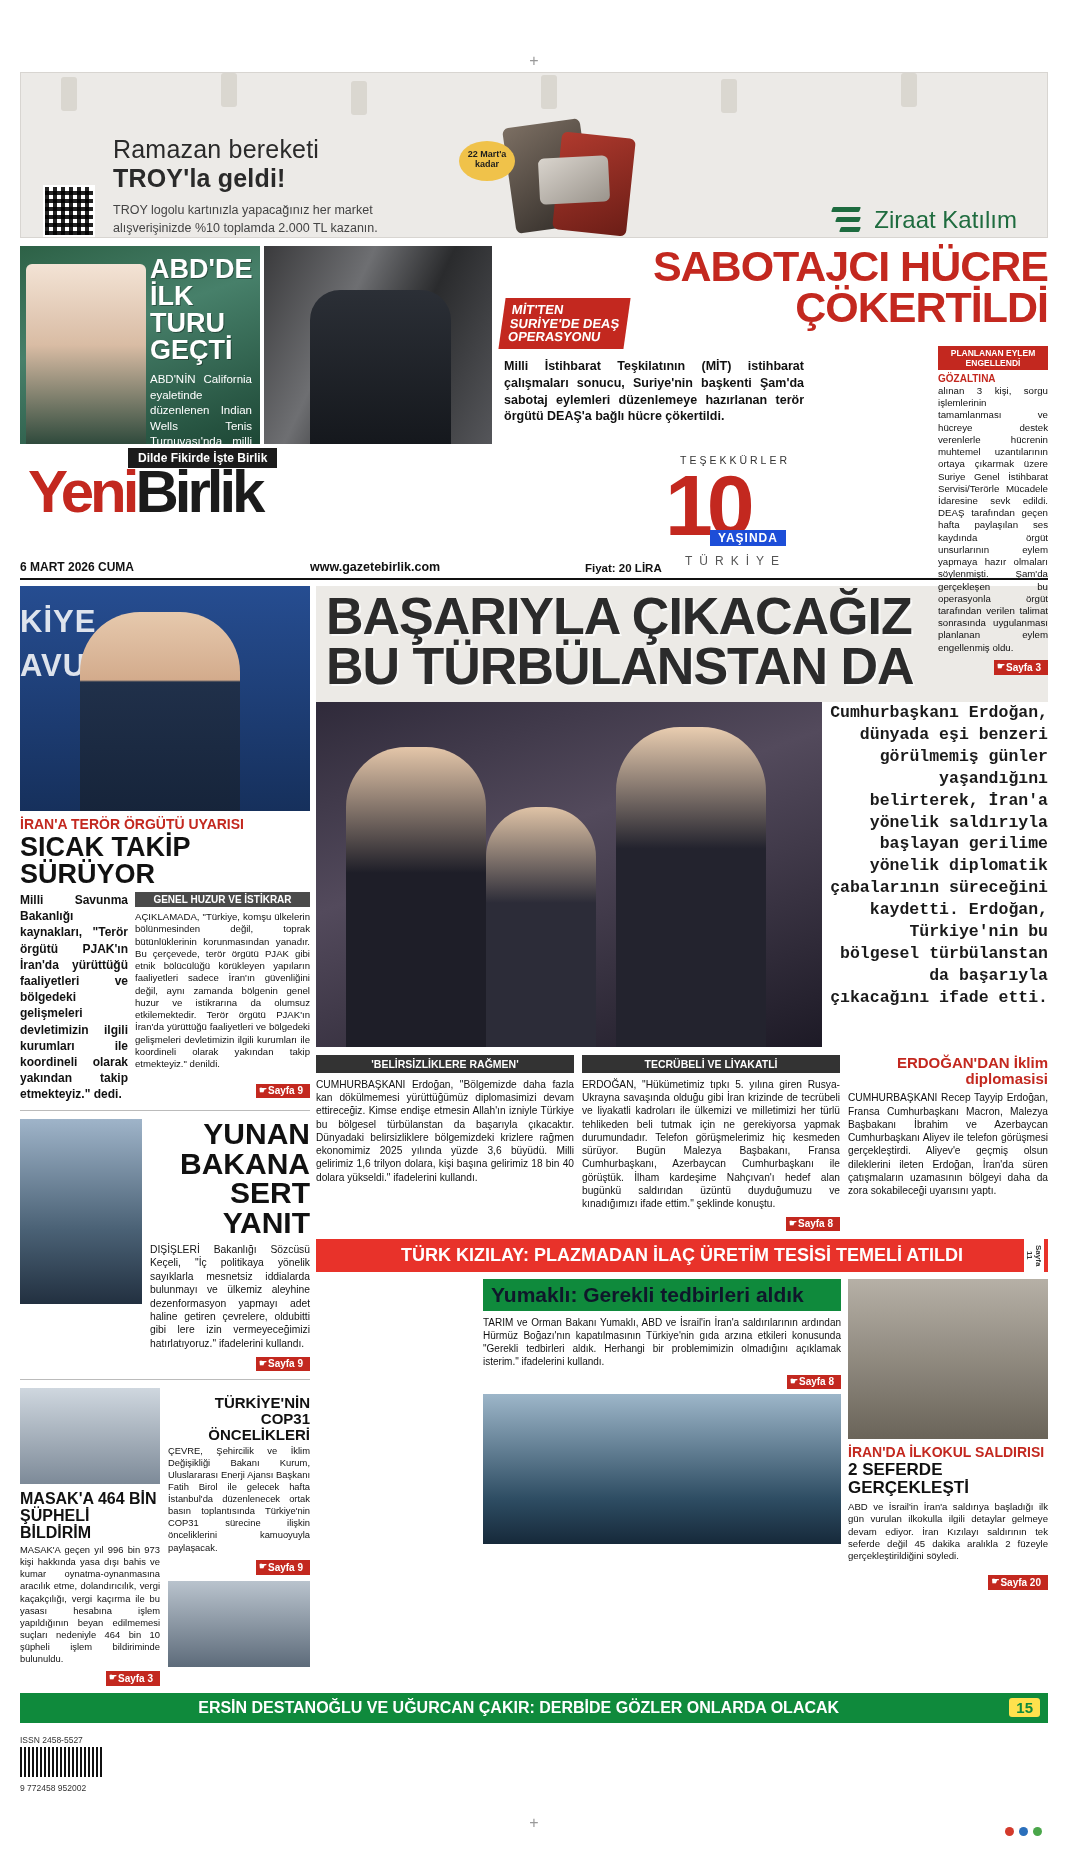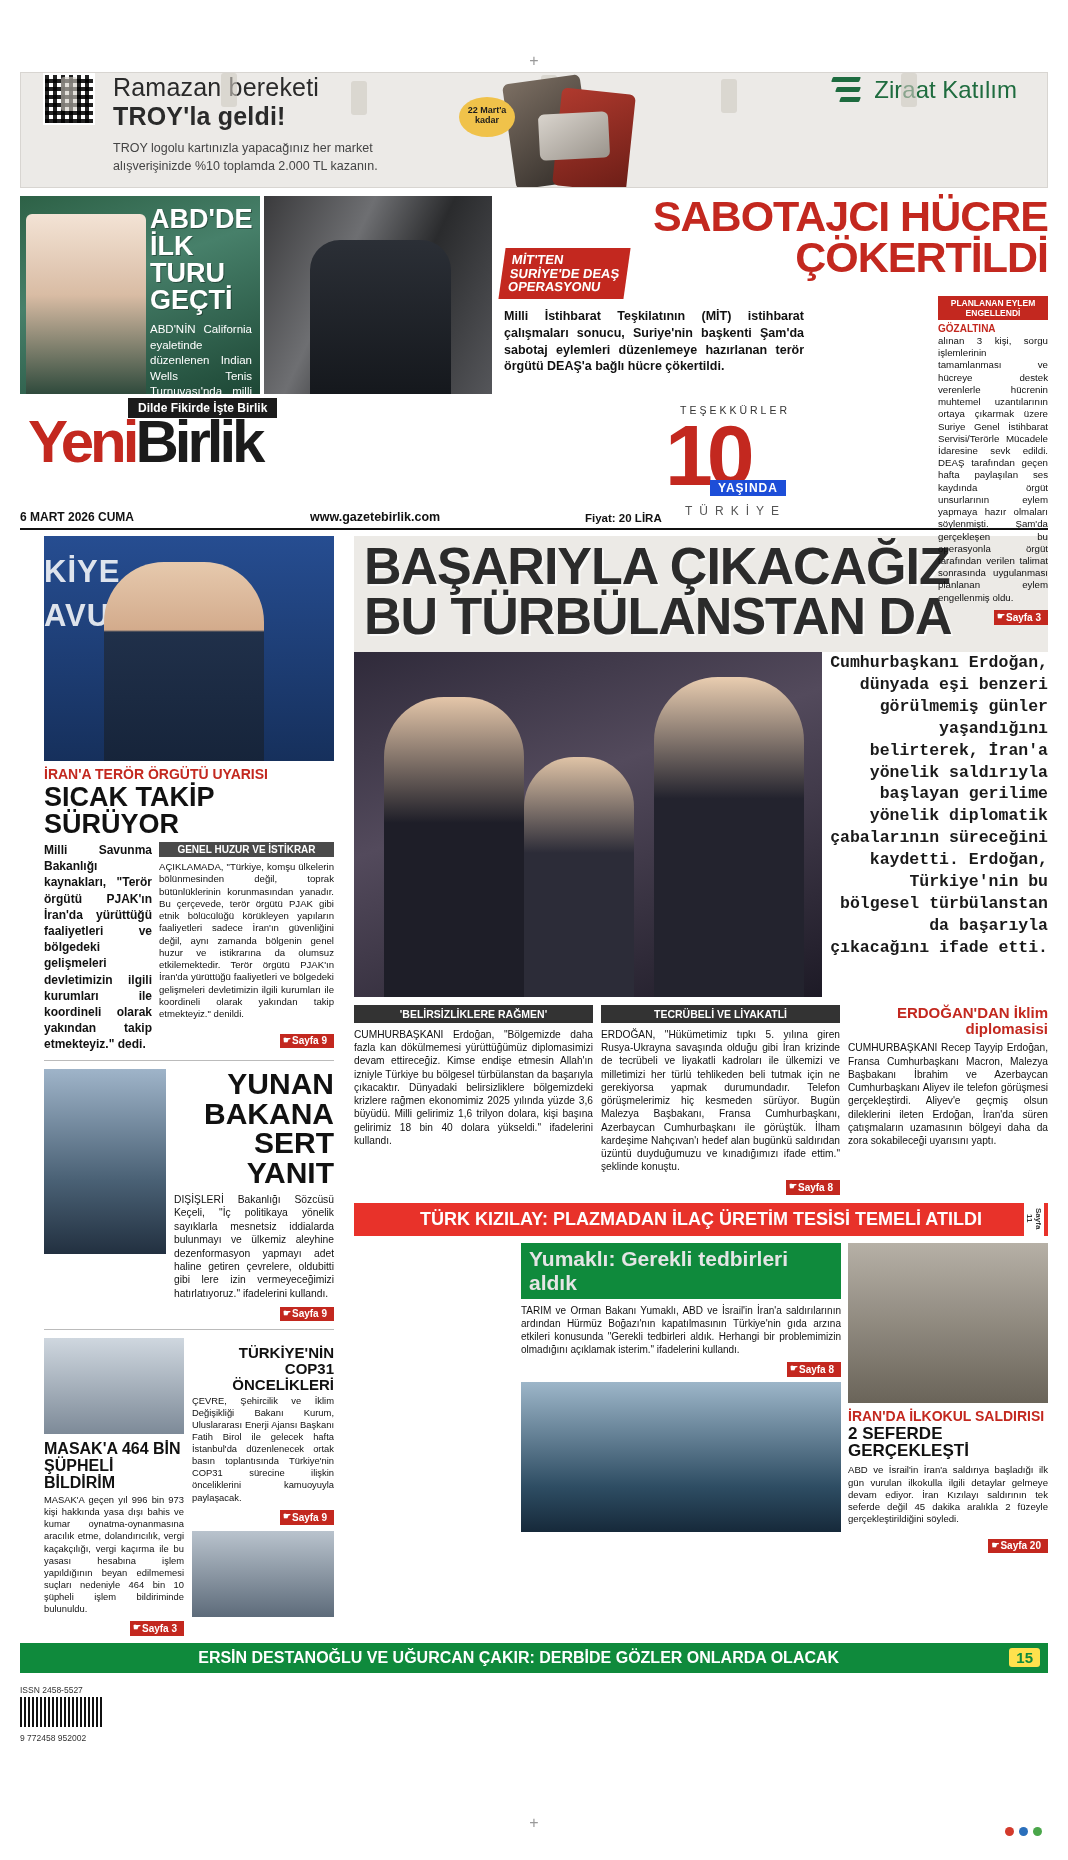--- a/index.html
+++ b/index.html
@@ -19,23 +19,23 @@
     position:absolute; left:50%; transform:translateX(-50%);
     width:18px; height:18px; color:#999; font-size:16px; text-align:center; line-height:18px;
   }
   .crop-top { top:52px; }
   .crop-bottom { bottom:28px; }
 
   .content { position:absolute; left:20px; top:72px; width:1028px; }
 
   
   .ad {
-    position:relative; height:116px; background:#eceae7;
+    position:relative; height:166px; background:#eceae7;
     border:1px solid #d8d5d1; overflow:hidden;
-    display:flex; align-items:flex-start;
+    display:flex; align-items:flex-end;
   }
   .ad-lights { position:absolute; top:0; left:0; right:0; height:34px; }
   .lantern { position:absolute; width:16px; height:34px; background:#cfc9c2; opacity:.6; border-radius:3px; }
   .ad-qr { width:52px; height:52px; margin-left:22px; background:
       repeating-linear-gradient(0deg,#222 0 4px,#fff 4px 8px),
       repeating-linear-gradient(90deg,#222 0 4px,transparent 4px 8px);
       background-blend-mode:multiply; border:2px solid #fff; }
   .ad-text { margin-left:18px; }
   .ad-text h2 { margin:0; font-size:25px; font-weight:400; color:#2a2a2a; letter-spacing:.2px; }
   .ad-text h2 b { font-weight:700; }
@@ -96,21 +96,21 @@
       letter-spacing:-6px; line-height:1; }
   .tesekkur { position:absolute; left:660px; top:6px; font-size:10.5px; letter-spacing:3px; color:#333; }
   .yasinda { position:absolute; left:690px; top:82px; background:#1d4ed8; color:#fff; font-size:12px;
       font-weight:700; letter-spacing:1px; padding:1px 8px; }
   .turkiye { position:absolute; left:665px; top:106px; font-size:12px; letter-spacing:7px; color:#555; }
   .mast-date { position:absolute; left:0; bottom:4px; font-size:12px; font-weight:700; }
   .mast-web { position:absolute; left:290px; bottom:4px; font-size:12.5px; font-weight:700; }
   .mast-price { position:absolute; left:565px; bottom:4px; font-size:11.5px; font-weight:700; }
 
   
-  .main { display:flex; gap:20px; margin-top:6px;margin-left:24px; }
+  .main { display:flex; gap:6px; margin-top:6px; }
   .col-left { width:290px; }
   .col-main { flex:1; }
 
   
   .lt-photo { height:225px; background:linear-gradient(180deg,#264d91 0%,#16305c 100%); position:relative; overflow:hidden;}
   .lt-photo .backtext { position:absolute; top:18px; left:0; right:0; font-size:31px; font-weight:800;
       color:rgba(255,255,255,.85); letter-spacing:1px; }
   .lt-photo .b2 { top:62px; }
   .lt-photo .man { position:absolute; left:60px; top:26px; width:160px; height:200px;
       background:linear-gradient(180deg,#e6c9ad 0%,#d3ab8c 34%,#20304a 35%,#16243a 100%); border-radius:60px 60px 0 0;}
@@ -165,21 +165,21 @@
   .kizilay { background:#e8322a; color:#fff; font-size:18px; font-weight:800; text-align:center;
       padding:6px 0; margin-top:8px; position:relative; }
   .kizilay .side { position:absolute; right:4px; top:-1px; background:#fff; color:#333; font-size:8px;
       writing-mode:vertical-rl; padding:2px 1px; }
 
   .bottomrow { display:flex; gap:7px; margin-top:7px; }
   .br1 { width:160px; }
   .br2 { flex:1; }
   .br3 { width:200px; }
   .yumakli { background:#ffffff; }
-  .yumakli h3 { margin:0; background:#0f8a3c; color:#e5e5e5; font-size:21px; font-weight:800; padding:4px 8px; }
+  .yumakli h3 { margin:0; background:#0f8a3c; color:#0f172a; font-size:21px; font-weight:800; padding:4px 8px; }
   .yumakli .ph { height:150px; background:linear-gradient(180deg,#9db6c9 0%,#2e4d63 70%,#16293a 100%); margin-top:5px; }
   .br3 .ph { height:160px; background:linear-gradient(180deg,#b6b0a6 0%,#6a6459 100%); }
 
   
   .footer-bar { margin-top:7px; background:#0f8a3c; color:#fff; display:flex; align-items:center;
       height:30px; padding:0 8px; }
   .footer-bar .t { font-size:16px; font-weight:800; flex:1; text-align:center; }
   .footer-bar .n { background:#ffe14d; color:#0f8a3c; font-weight:800; font-size:15px; padding:1px 7px; border-radius:3px;}
   .isbn { margin-top:6px; display:flex; align-items:center; gap:8px; }
   .barcode { width:82px; height:30px; background:repeating-linear-gradient(90deg,#111 0 2px,#fff 2px 4px); }

